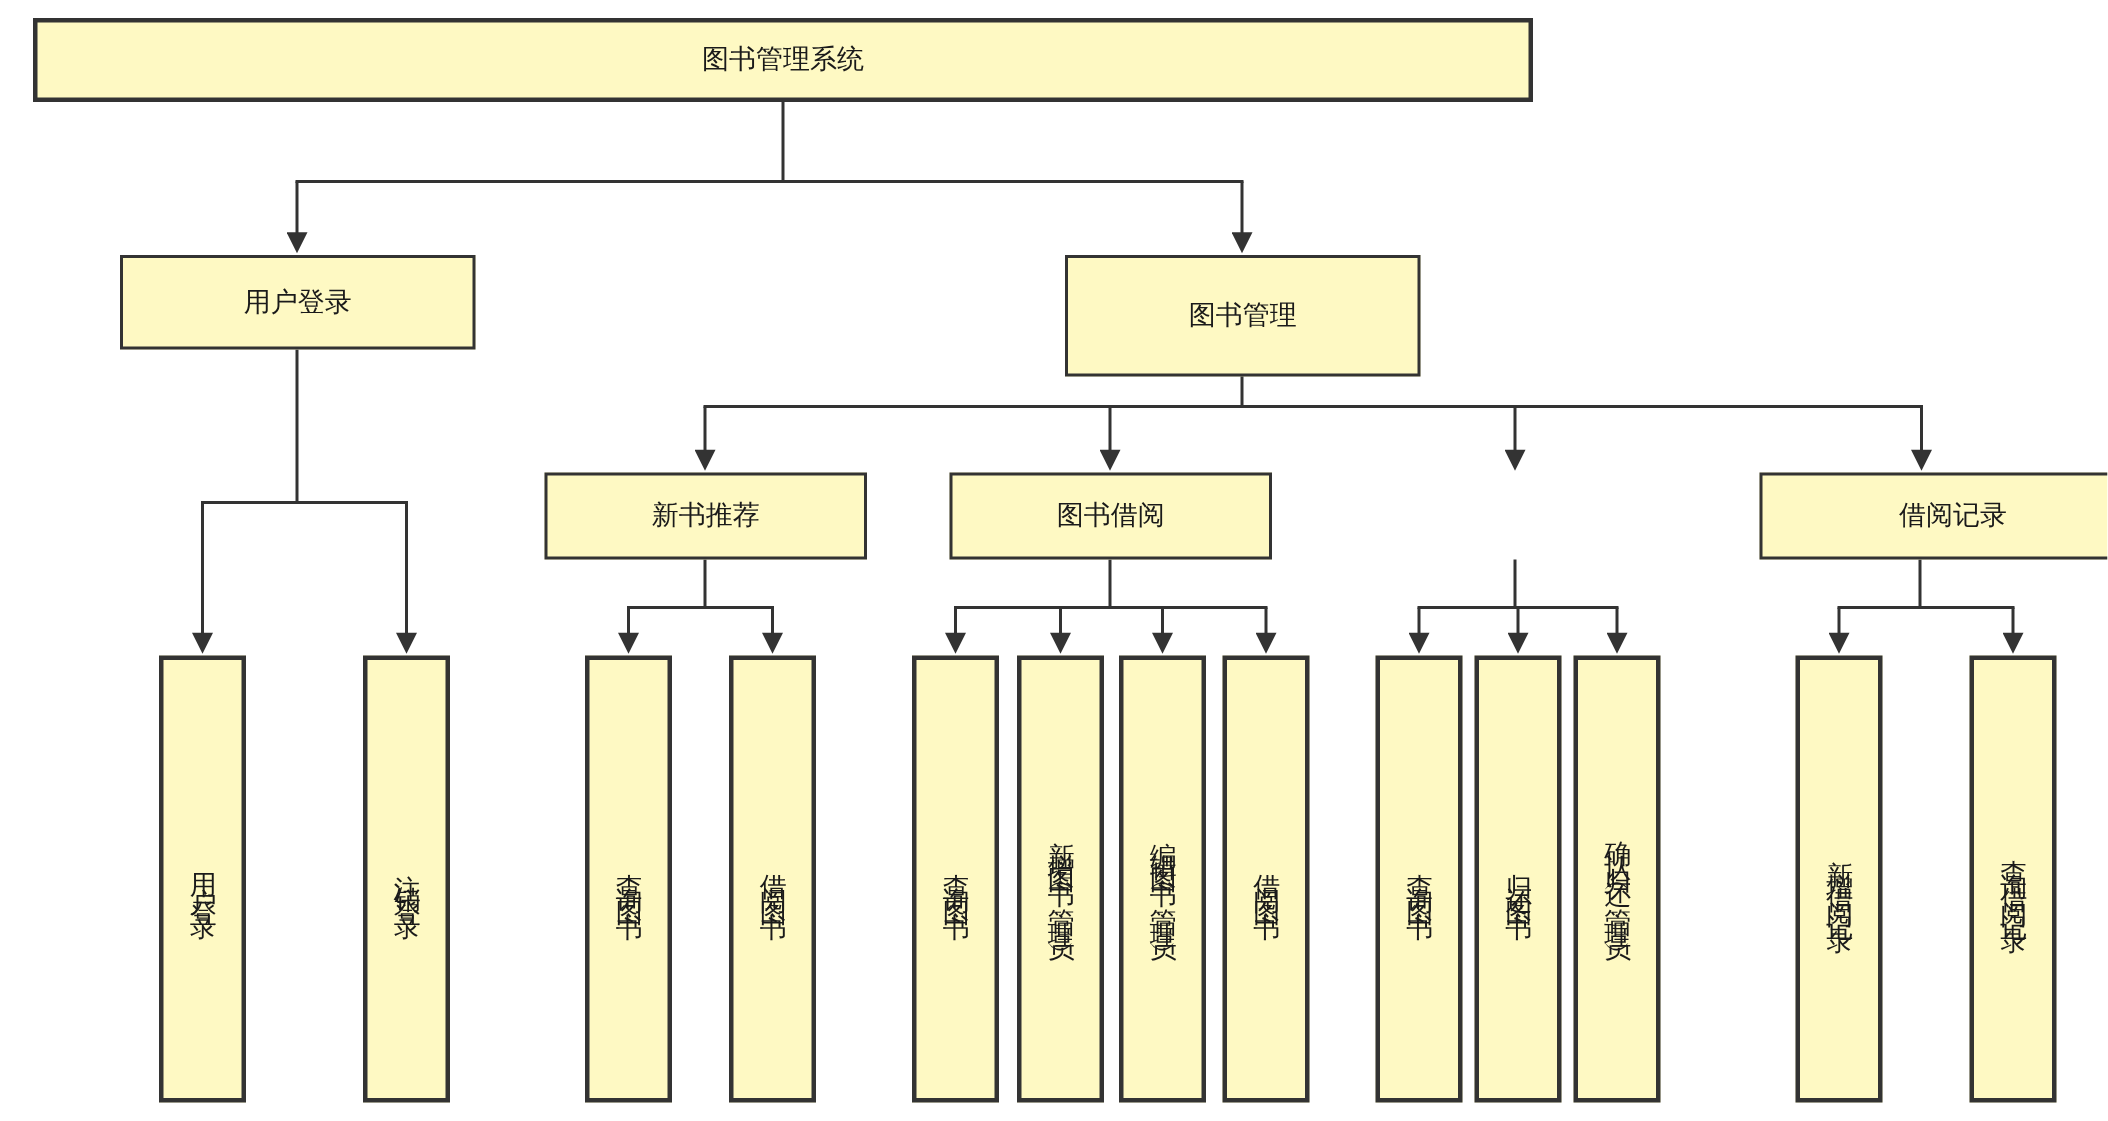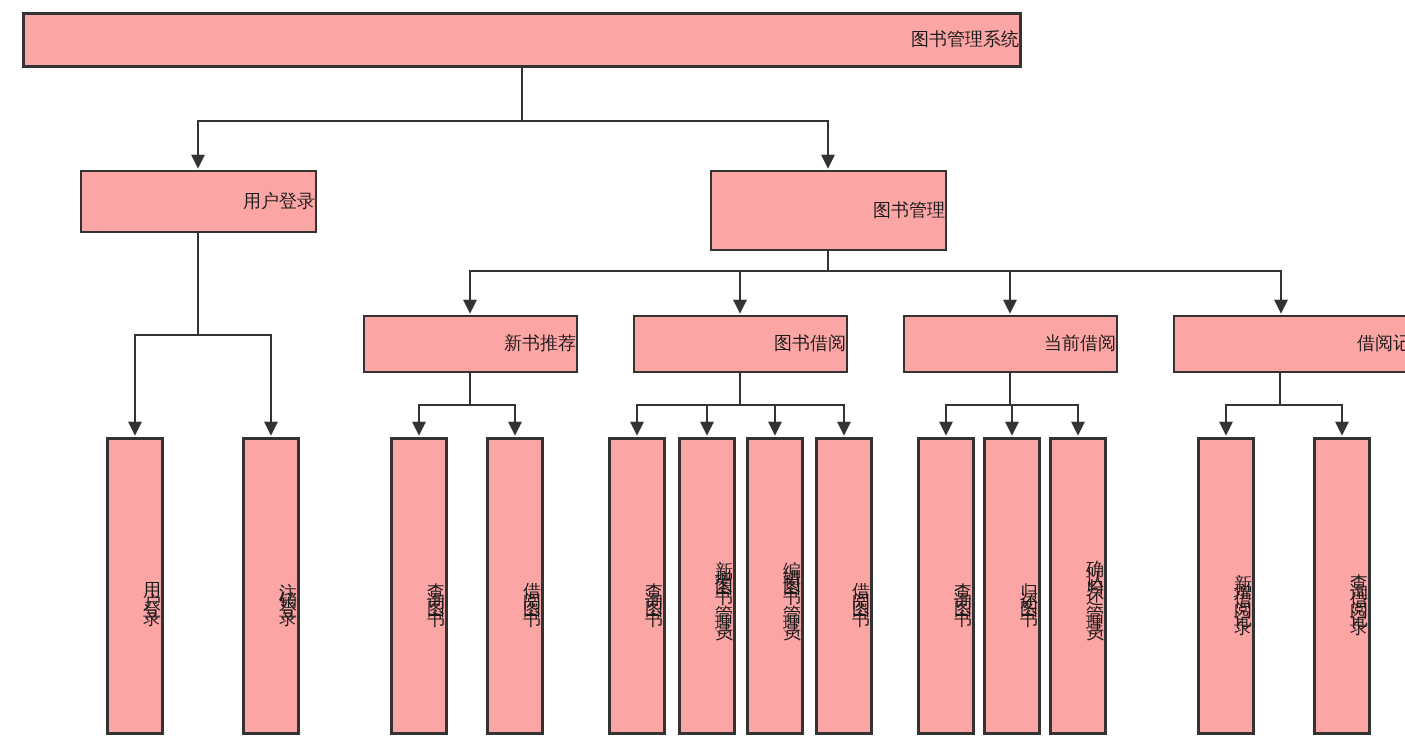--- a/index.html
+++ b/index.html
@@ -3,22 +3,22 @@
 <meta charset="utf-8">
 <style>
   html,body{margin:0;padding:0;background:#ffffff;}
   #canvas{
     position:relative;width:1405px;height:747px;background:#ffffff;overflow:hidden;
     font-family:"Liberation Sans",sans-serif;color:#1a1a1a;
   }
   svg.connectors{position:absolute;left:0;top:0;width:1405px;height:747px;}
   .cl{stroke:#333333;stroke-width:2;fill:none;}
   .box{
-    position:absolute;box-sizing:border-box;background:#fca5a5;border:2px solid #333333;
-    display:flex;align-items:center;justify-content:flex-end;
+    position:absolute;box-sizing:border-box;background:#fef9c3;border:2px solid #333333;
+    display:flex;align-items:center;justify-content:center;
     font-size:18px;line-height:1.2;text-align:center;z-index:2;
   }
   #n-root{left:22px;top:12px;width:1000px;height:56px;border-width:3px;}
   #n-l2-0{left:80px;top:170px;width:237px;height:63px;}
   #n-l2-1{left:710px;top:170px;width:237px;height:81px;}
   #n-l3-0{left:363px;top:315px;width:215px;height:58px;}
   #n-l3-1{left:633px;top:315px;width:215px;height:58px;}
   #n-l3-2{left:903px;top:315px;width:215px;height:58px;}
   #n-l3-3{left:1173px;top:315px;width:258px;height:58px;}
   .leaf{top:437px;width:58px;height:298px;border-width:3px;}
@@ -99,23 +99,20 @@
   <div class="box" id="n-l2-1">
     <span>图书管理</span>
   </div>
 
   <div class="box" id="n-l3-0">
     <span>新书推荐</span>
   </div>
   <div class="box" id="n-l3-1">
     <span>图书借阅</span>
   </div>
-  <div class="box" id="n-l3-2">
-    <span>当前借阅</span>
-  </div>
   <div class="box" id="n-l3-3">
     <span>借阅记录</span>
   </div>
 
   <div class="box leaf" id="n-a0">
     <span class="vtext">用户登录</span>
   </div>
   <div class="box leaf" id="n-a1">
     <span class="vtext">注销登录</span>
   </div>

